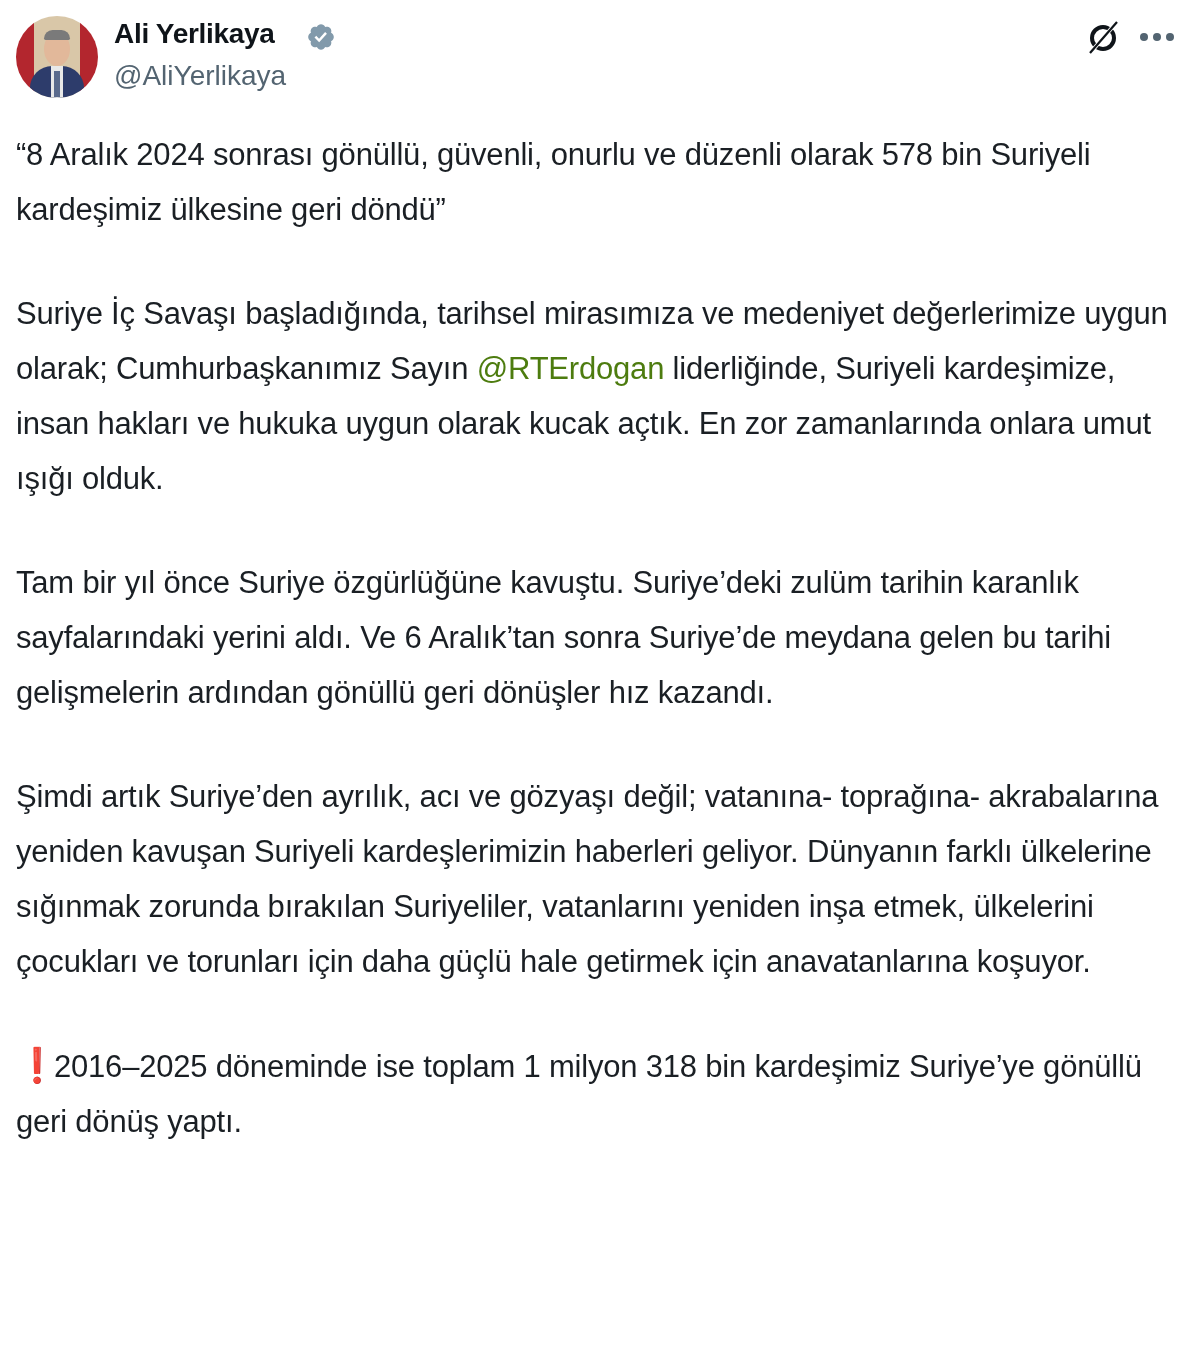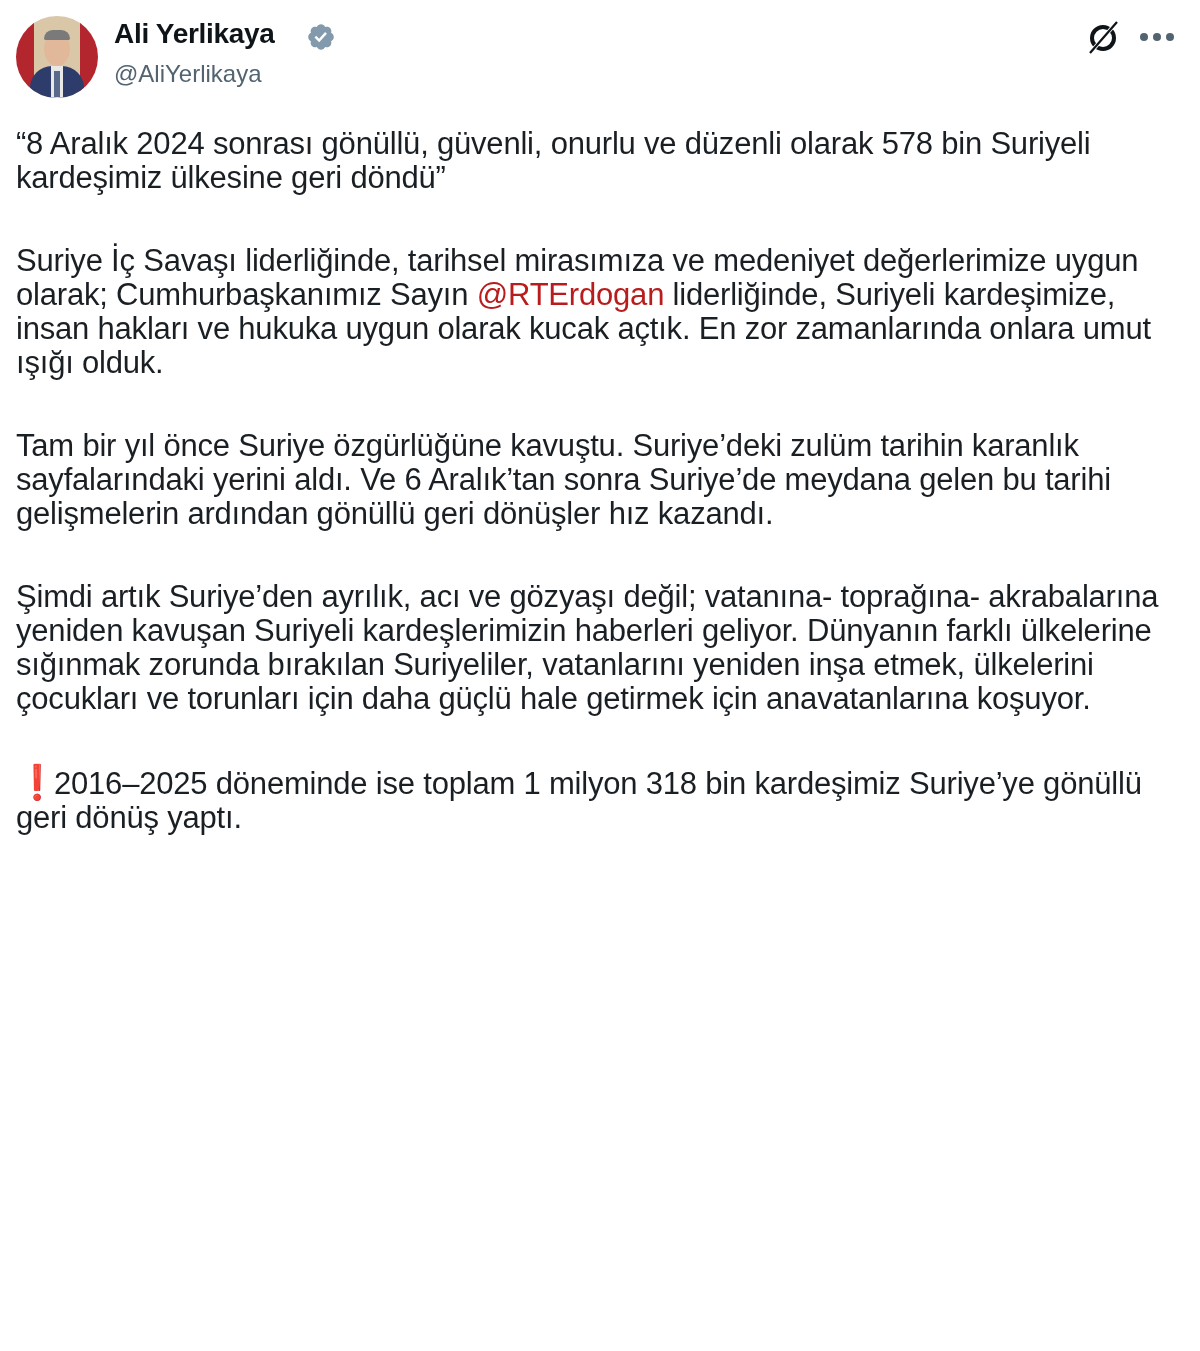--- a/index.html
+++ b/index.html
@@ -8,27 +8,27 @@
     .avatar { position: absolute; left: 16px; top: 16px; width: 82px; height: 82px; border-radius: 50%; overflow: hidden;
       background: radial-gradient(circle at 50% 38%, #e7c9b0 0 17%, transparent 18%),
                   linear-gradient(90deg, #b3262e 0 22%, #d9c7a8 22% 78%, #b3262e 78% 100%); }
     .avatar .suit { position: absolute; left: 14px; top: 50px; width: 54px; height: 40px; border-radius: 22px 22px 0 0; background: #2d3c6b; }
     .avatar .shirt { position: absolute; left: 35px; top: 50px; width: 12px; height: 32px; background: #e8e8e8; }
     .avatar .tie { position: absolute; left: 38px; top: 55px; width: 6px; height: 26px; background: #5a6a8c; }
     .avatar .face { position: absolute; left: 28px; top: 16px; width: 26px; height: 34px; border-radius: 50%; background: #e2b89a; }
     .avatar .hair { position: absolute; left: 28px; top: 14px; width: 26px; height: 10px; border-radius: 12px 12px 2px 2px; background: #7a7a7a; }
     .name { position: absolute; left: 114px; top: 18px; font-size: 28px; font-weight: bold; letter-spacing: -0.3px; }
     .badge { position: absolute; left: 306px; top: 22px; width: 30px; height: 30px; }
-    .handle { position: absolute; left: 114px; top: 60px; font-size: 24px; color: #536471; }
+    .handle { position: absolute; left: 114px; top: 60px; font-size: 28px; color: #536471; }
     .grok { position: absolute; left: 1085px; top: 18px; width: 36px; height: 40px; }
     .more { position: absolute; left: 1140px; top: 30px; width: 36px; height: 14px; display: flex; gap: 5px; align-items: center; }
     .more span { width: 8px; height: 8px; border-radius: 50%; background: #536471; display: inline-block; }
-    .body { position: absolute; left: 16px; top: 127px; width: 1170px; font-size: 31px; line-height: 34px; color: #1a1f24; letter-spacing: -0.2px; }
+    .body { position: absolute; left: 16px; top: 127px; width: 1170px; font-size: 31px; line-height: 55px; color: #1a1f24; letter-spacing: -0.2px; }
     .para { margin: 0 0 49px 0; white-space: pre-line; }
-    .mention { color: #b91c1c; }
+    .mention { color: #4d7c0f; }
     .excl { color: #c8102e; font-weight: bold; display: inline-block; width: 30px; text-align: center; margin-right: 8px; font-size: 34px; }
   </style>
 </head>
 <body>
 
 <div class="header">
   <div class="avatar">
     <div class="suit"></div>
     <div class="shirt"></div>
     <div class="tie"></div>
@@ -48,17 +48,17 @@
   </svg>
   <div class="more">
     <span></span>
     <span></span>
     <span></span>
   </div>
 </div>
 
 <div class="body">
   <p class="para">“8 Aralık 2024 sonrası gönüllü, güvenli, onurlu ve düzenli olarak 578 bin Suriyeli kardeşimiz ülkesine geri döndü”</p>
-  <p class="para"><span>Suriye İç Savaşı liderliğinde, tarihsel mirasımıza ve medeniyet değerlerimize uygun olarak; Cumhurbaşkanımız Sayın </span><span class="mention">@RTErdogan</span><span> liderliğinde, Suriyeli kardeşimize, insan hakları ve hukuka uygun olarak kucak açtık. En zor zamanlarında onlara umut ışığı olduk.</span></p>
+  <p class="para"><span>Suriye İç Savaşı başladığında, tarihsel mirasımıza ve medeniyet değerlerimize uygun olarak; Cumhurbaşkanımız Sayın </span><span class="mention">@RTErdogan</span><span> liderliğinde, Suriyeli kardeşimize, insan hakları ve hukuka uygun olarak kucak açtık. En zor zamanlarında onlara umut ışığı olduk.</span></p>
   <p class="para">Tam bir yıl önce Suriye özgürlüğüne kavuştu. Suriye’deki zulüm tarihin karanlık sayfalarındaki yerini aldı. Ve 6 Aralık’tan sonra Suriye’de meydana gelen bu tarihi gelişmelerin ardından gönüllü geri dönüşler hız kazandı.</p>
   <p class="para">Şimdi artık Suriye’den ayrılık, acı ve gözyaşı değil; vatanına- toprağına- akrabalarına yeniden kavuşan Suriyeli kardeşlerimizin haberleri geliyor. Dünyanın farklı ülkelerine sığınmak zorunda bırakılan Suriyeliler, vatanlarını yeniden inşa etmek, ülkelerini çocukları ve torunları için daha güçlü hale getirmek için anavatanlarına koşuyor.</p>
   <p class="para"><span class="excl">❗</span><span>2016–2025 döneminde ise toplam 1 milyon 318 bin kardeşimiz Suriye’ye gönüllü geri dönüş yaptı.</span></p>
 </div>
 
 </body></html>

